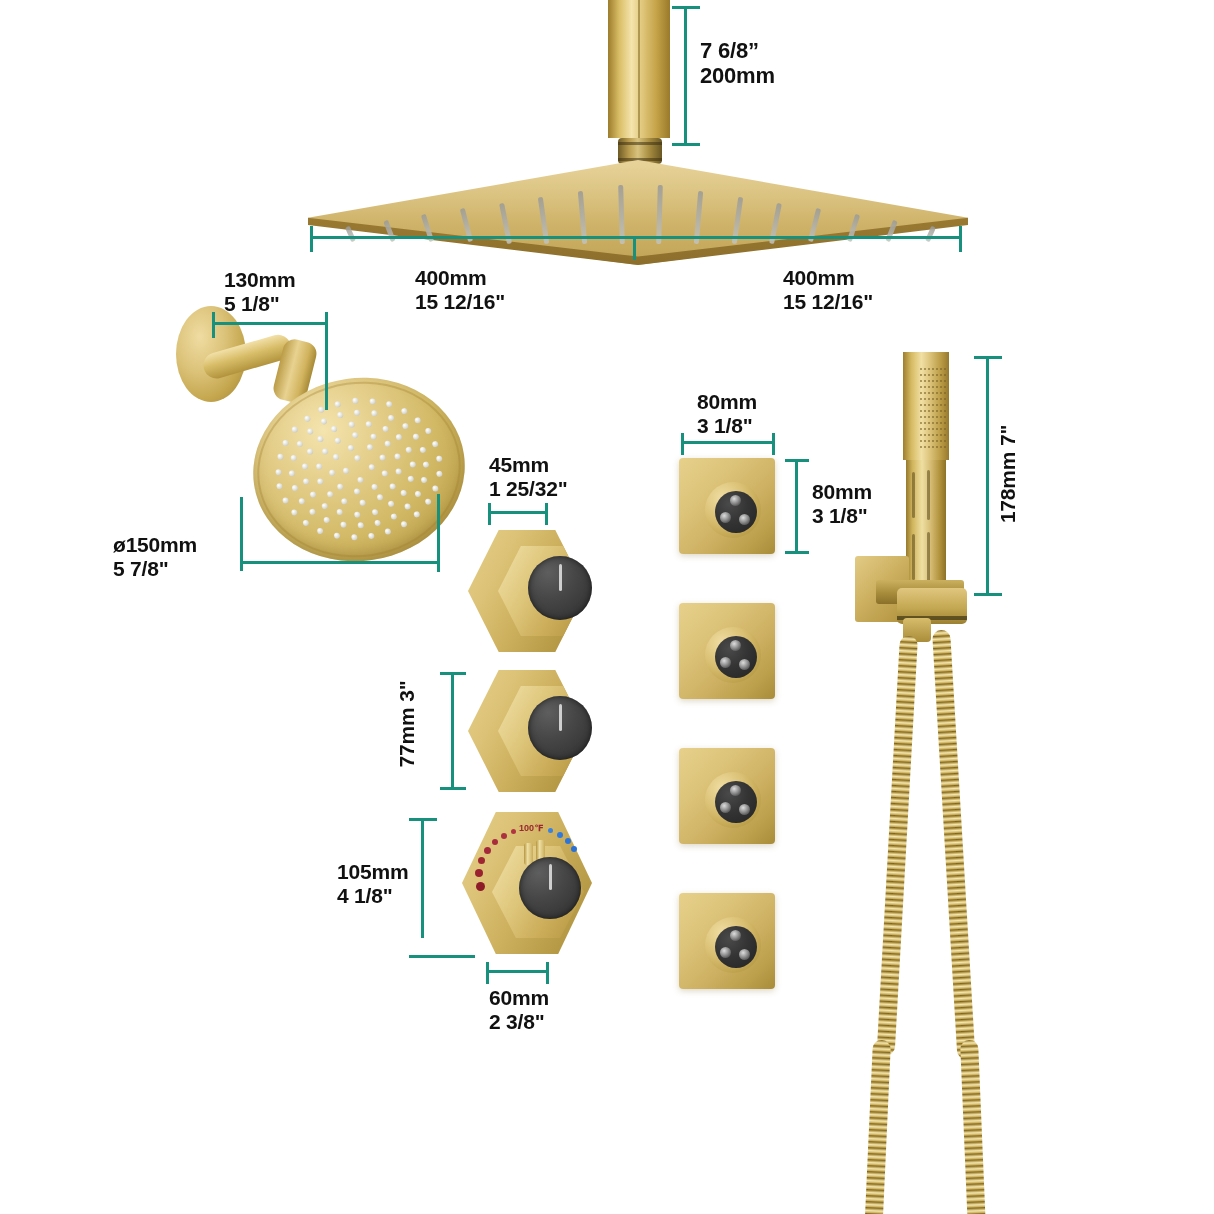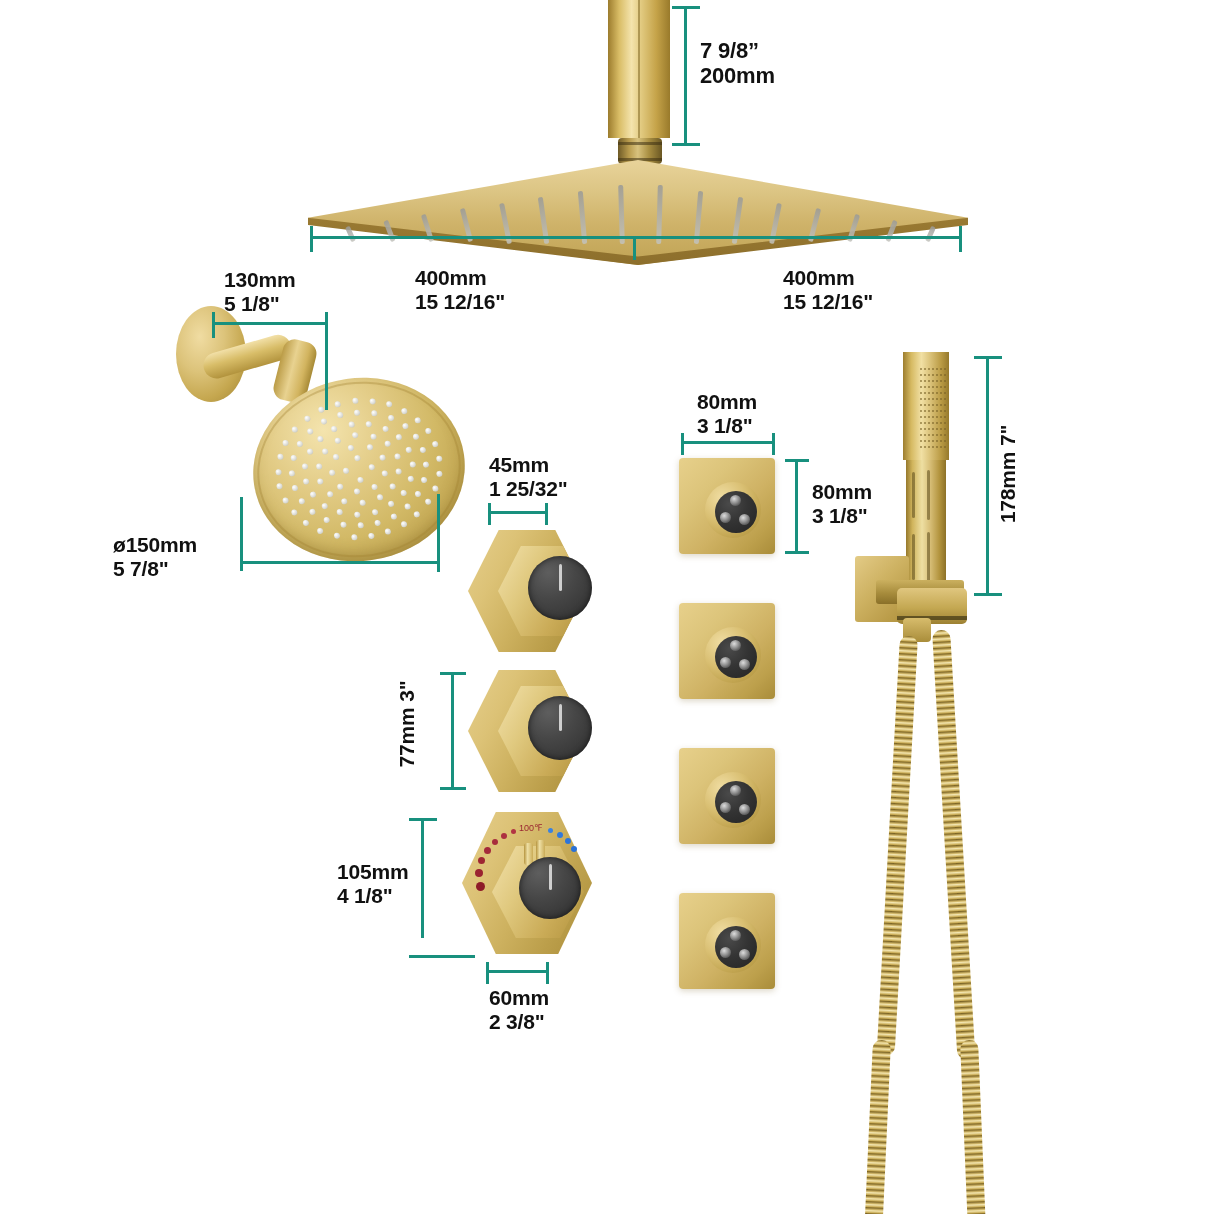--- a/index.html
+++ b/index.html
@@ -106,34 +106,34 @@
     background:linear-gradient(180deg,#e0c67f 0%,#c4a852 55%,#9d8133 100%);}
   #wand-cradle:after{content:"";position:absolute;left:0;bottom:4px;width:70px;height:4px;background:rgba(45,38,14,.6);}
   #wand-outlet{position:absolute;left:903px;top:618px;width:28px;height:24px;border-radius:4px;
     background:linear-gradient(180deg,#d7bc6c,#a98d3a);}
 
   .hose{position:absolute;width:18px;
     background:repeating-linear-gradient(180deg,
       #7c6526 0px,#d6bc6f 2px,#f3e6b2 3px,#cbae59 5px,#8a7029 6px);
     border-radius:9px;}
 
-  .lbl-100f{position:absolute;font-size:9px;font-weight:normal;color:#9a2630;}
+  .lbl-100f{position:absolute;font-size:9px;font-weight:bold;color:#9a2630;}
 </style>
 </head>
 <body>
 
 <div id="stage">
 
   <div id="ceil-arm"></div>
   <div id="ceil-nut"></div>
 
   <div class="dim-line dim-v" style="left:684px;top:6px;height:140px;"></div>
   <div class="tick-h" style="left:672px;top:6px;width:28px;"></div>
   <div class="tick-h" style="left:672px;top:143px;width:28px;"></div>
-  <div class="dim-label" style="left:700px;top:38px;font-size:22px;"><span>7 9/8”</span><span class="l2">200mm</span></div>
+  <div class="dim-label" style="left:700px;top:38px;font-size:22px;"><span>7 6/8”</span><span class="l2">200mm</span></div>
 
   <div id="rainhead">
     <div class="plate"></div>
     <div class="edge"></div>
   <div class="nozzle" style="left: 40px; top: 66px; height: 16px; transform: rotate(-24deg);"></div>
       <div class="nozzle" style="left: 78.6667px; top: 60.1333px; height: 22.1333px; transform: rotate(-20.8deg);"></div>
       <div class="nozzle" style="left: 117.333px; top: 54.2667px; height: 28.2667px; transform: rotate(-17.6deg);"></div>
       <div class="nozzle" style="left: 156px; top: 48.4px; height: 34.4px; transform: rotate(-14.4deg);"></div>
       <div class="nozzle" style="left: 194.667px; top: 42.5333px; height: 40.5333px; transform: rotate(-11.2deg);"></div>
       <div class="nozzle" style="left: 233.333px; top: 36.6667px; height: 46.6667px; transform: rotate(-8deg);"></div>

